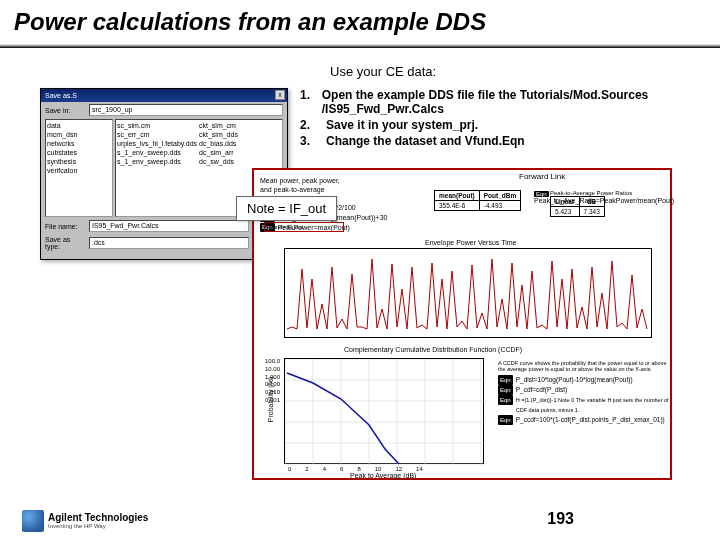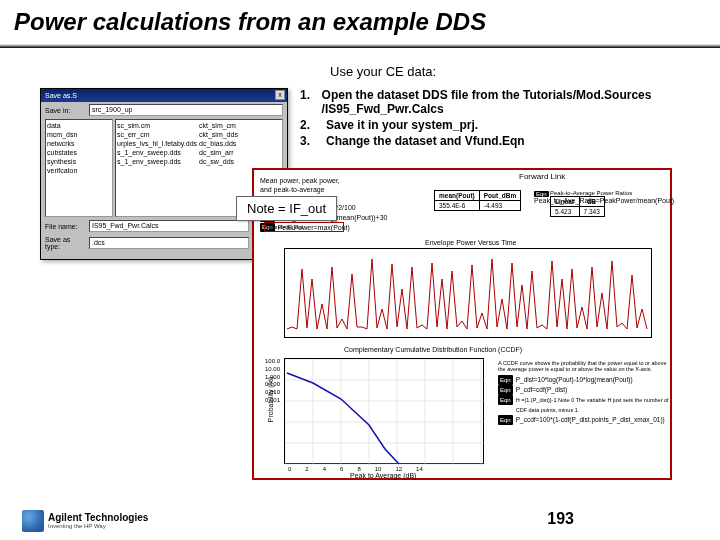--- a/index.html
+++ b/index.html
@@ -65,21 +65,21 @@
 
 <div class="slide">
   <div class="title">Power calculations from an example DDS</div>
   <div class="rule"></div>
   <div class="ce-use">Use your CE data:</div>
 
   <div class="steps">
     <ol>
       <li>
           <span class="num">1.</span>
-          <span>Open the dataset DDS file from the Tutorials/Mod.Sources /IS95_Fwd_Pwr.Calcs</span>
+          <span>Open the example DDS file file the Tutorials/Mod.Sources /IS95_Fwd_Pwr.Calcs</span>
         </li>
       <li>
           <span class="num">2.</span>
           <span>Save it in your system_prj.</span>
         </li>
       <li>
           <span class="num">3.</span>
           <span>Change the dataset and Vfund.Eqn</span>
         </li>
     </ol>

